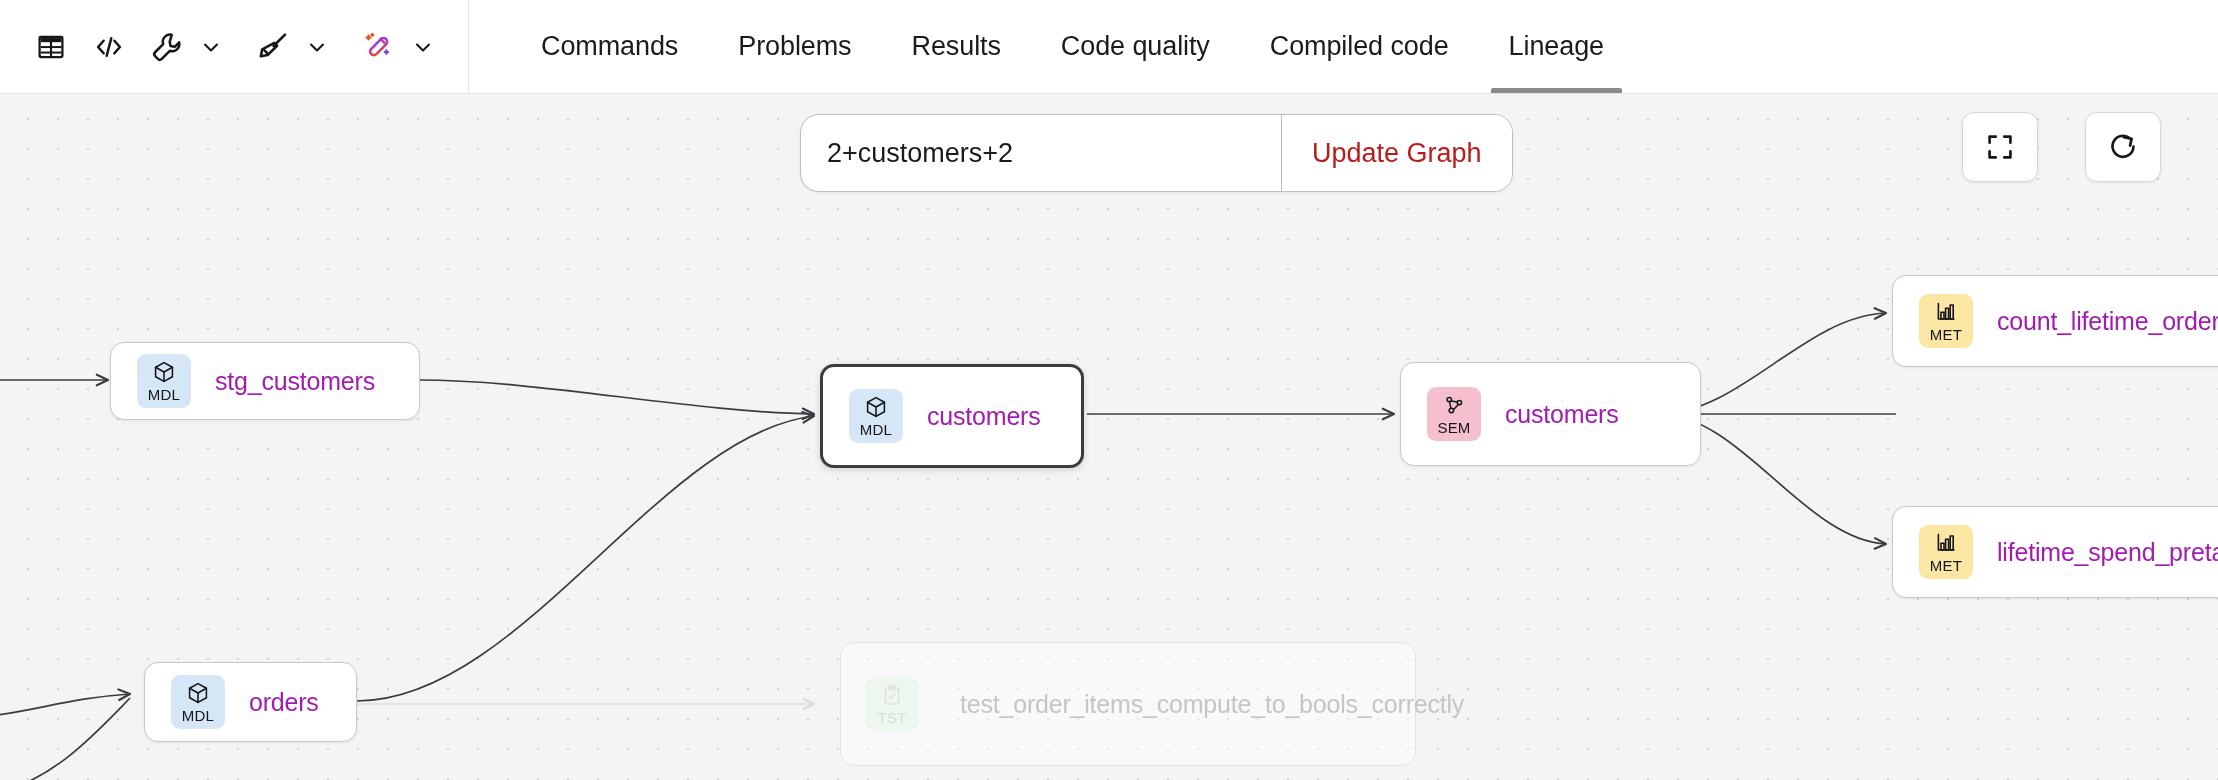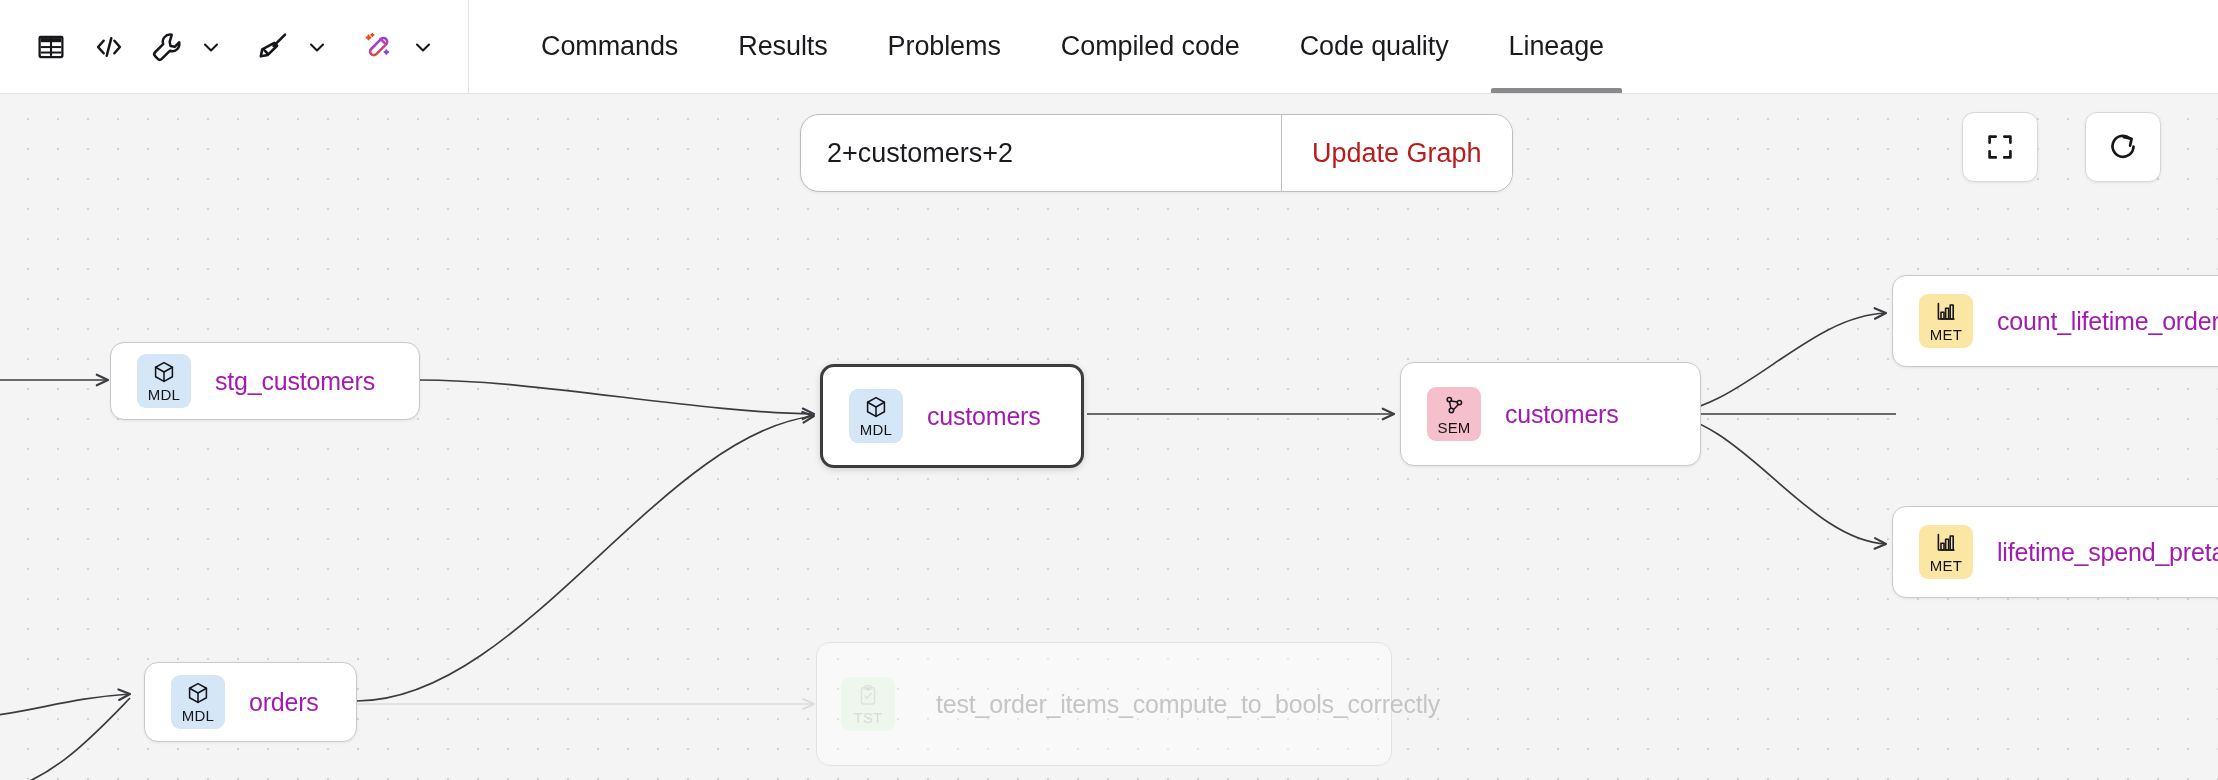--- a/index.html
+++ b/index.html
@@ -319,24 +319,24 @@
           <svg width="24" height="24" viewBox="0 0 24 24" fill="none" stroke="#17171b" stroke-width="2.1" stroke-linecap="round" stroke-linejoin="round">
             <polyline points="6,9.5 12,15.5 18,9.5"></polyline>
           </svg>
         </button>
       </div>
 
     </div>
 
     <div class="tabs">
       <button class="tab">Commands</button>
+      <button class="tab">Problems</button>
       <button class="tab">Results</button>
-      <button class="tab">Problems</button>
+      <button class="tab">Code quality</button>
       <button class="tab">Compiled code</button>
-      <button class="tab">Code quality</button>
       <button class="tab active">Lineage</button>
     </div>
   </div>
 
   <div class="canvas">
 
     <svg class="edges-svg">
       <defs>
         <marker id="arrow" markerWidth="9" markerHeight="9" refX="7.6" refY="4.5" orient="auto" markerUnits="strokeWidth">
           <path d="M1,1.4 L7.6,4.5 L1,7.6" fill="none" stroke="#3c3c40" stroke-width="1.25" stroke-linecap="round" stroke-linejoin="round"></path>
@@ -436,21 +436,21 @@
           <polyline points="4.4,3.6 4.4,19.0 20.0,19.0"></polyline>
           <rect x="7.0" y="12.2" width="3.0" height="6.8"></rect>
           <rect x="11.6" y="8.2" width="3.0" height="10.8"></rect>
           <rect x="16.2" y="5.0" width="3.0" height="14.0"></rect>
         </svg>
         <span class="badge-label">MET</span>
       </span>
       <span class="node-title">lifetime_spend_preta</span>
     </div>
 
-    <div class="node faded" style="left:816px; top:548px; width:576px; height:124px; padding:0 24px; gap:22px;">
+    <div class="node faded" style="left:840px; top:548px; width:576px; height:124px; padding:0 24px; gap:22px;">
       <span class="badge badge-tst">
         <svg width="24" height="23" viewBox="0 0 24 24" fill="none" stroke="#c3c9c4" stroke-width="1.6" stroke-linecap="round" stroke-linejoin="round">
           <rect x="5.2" y="3.9" width="13.6" height="17.0" rx="1.8"></rect>
           <rect x="8.7" y="1.9" width="6.6" height="3.7" rx="1.1"></rect>
           <polyline points="9.0,12.6 11.2,14.8 15.3,10.0"></polyline>
         </svg>
         <span class="badge-label">TST</span>
       </span>
       <span class="node-title">test_order_items_compute_to_bools_correctly</span>
     </div>

